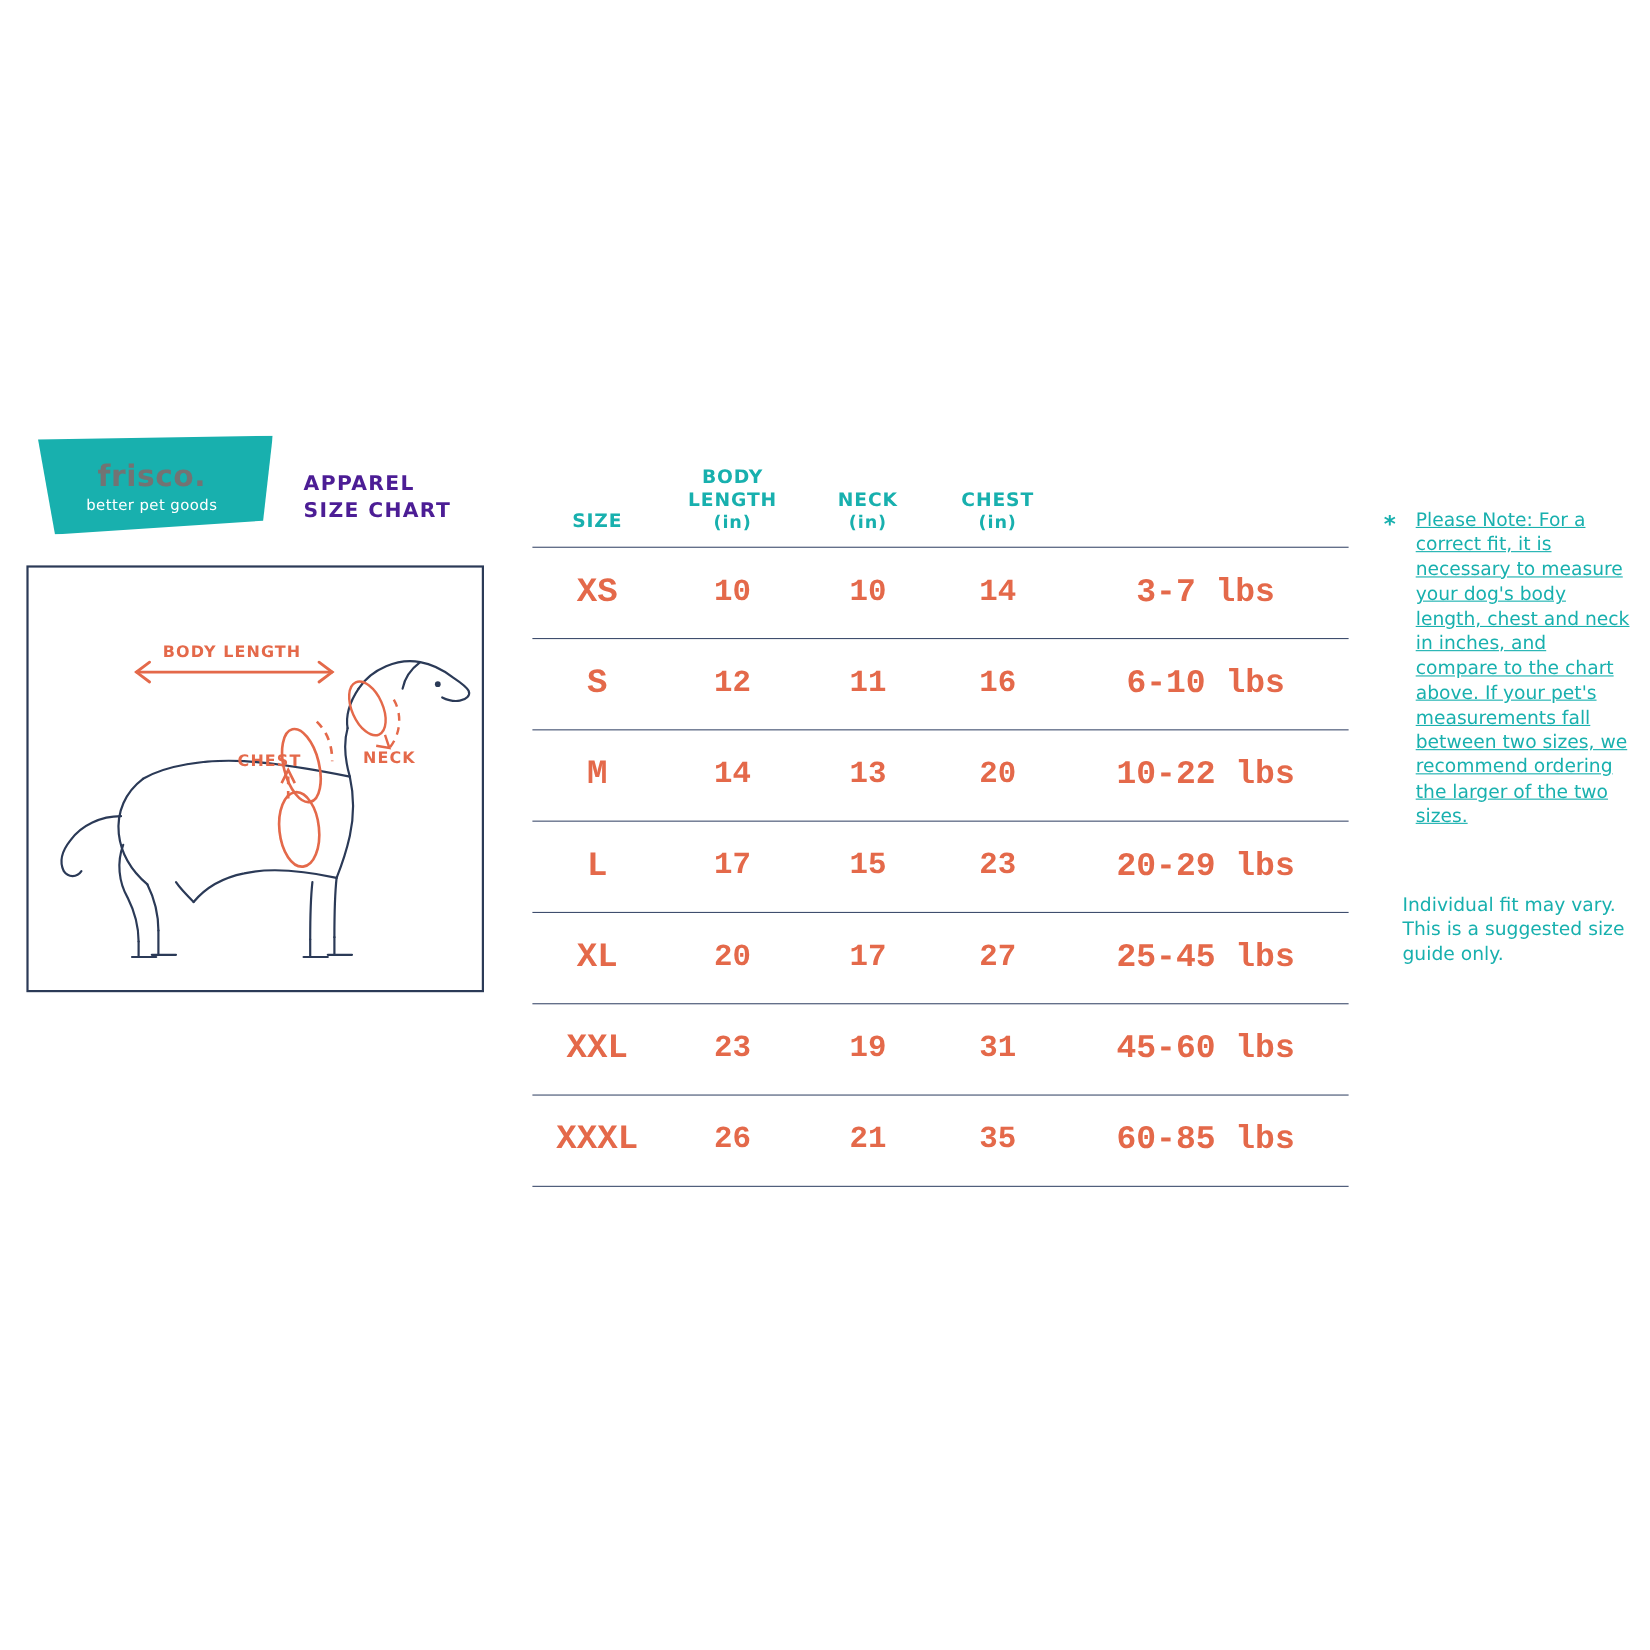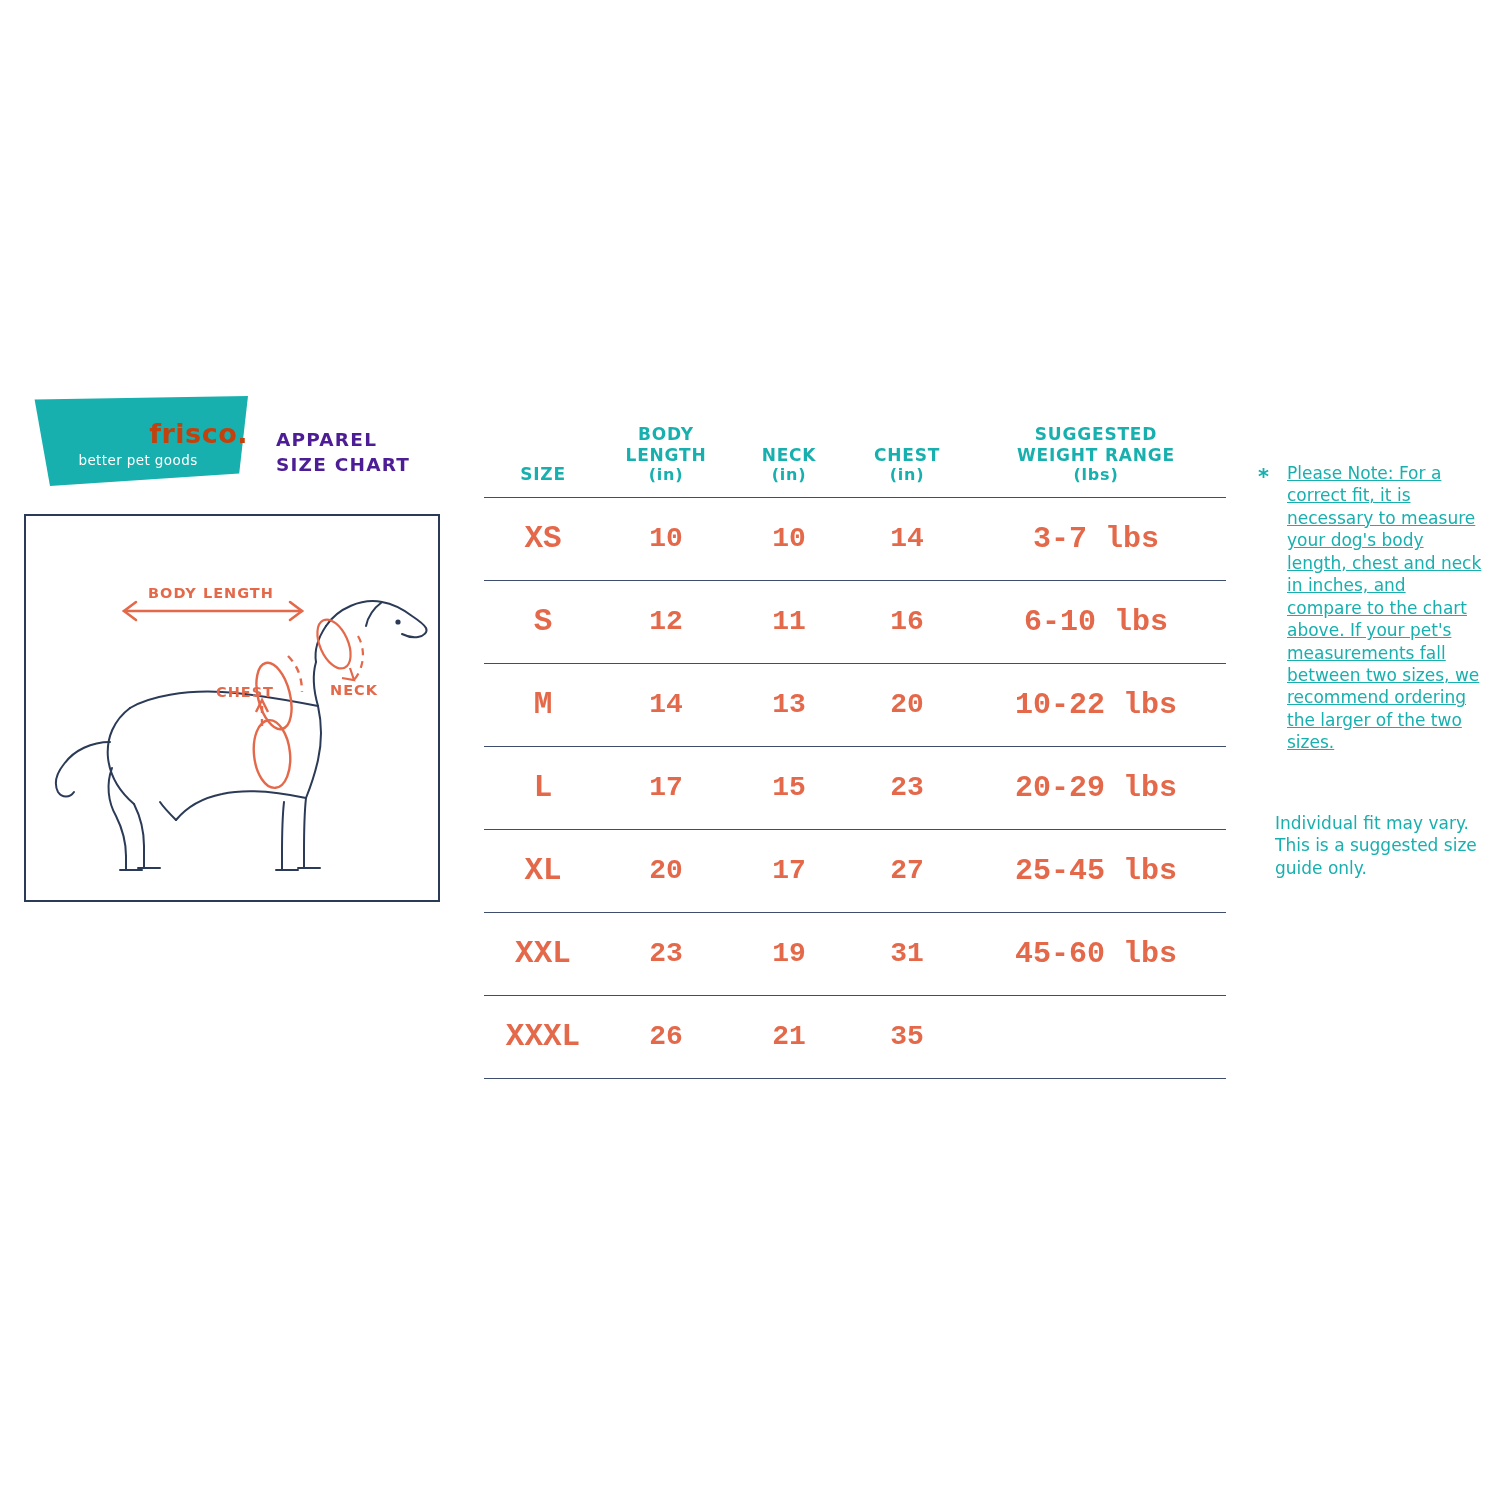--- a/index.html
+++ b/index.html
@@ -36,22 +36,22 @@
     width: 220px;
     height: 90px;
     background: #18b0ae;
     clip-path: polygon(3% 4%, 100% 0%, 96% 86%, 10% 100%);
   }
   .logo-name {
     position: absolute;
     left: 0;
     top: 22px;
     width: 220px;
-    text-align: right;
-    color: #c2410c;
+    text-align: center;
+    color: #737373;
     font-family: "DejaVu Sans", sans-serif;
     font-size: 27px;
     font-weight: bold;
     letter-spacing: 0.5px;
   }
   .logo-tag {
     position: absolute;
     left: 0;
     top: 56px;
     width: 220px;
@@ -268,25 +268,20 @@
         <div class="unit">(in)</div>
       </div>
       <div class="th c-neck">
         <div>NECK</div>
         <div class="unit">(in)</div>
       </div>
       <div class="th c-chest">
         <div>CHEST</div>
         <div class="unit">(in)</div>
       </div>
-      <div class="th c-weight">
-        <div>SUGGESTED</div>
-        <div>WEIGHT RANGE</div>
-        <div class="unit">(lbs)</div>
-      </div>
     </div>
 
     <div class="rowline"></div>
 
     <div class="row">
       <div class="cell size c-size">XS</div>
       <div class="cell c-body">10</div>
       <div class="cell c-neck">10</div>
       <div class="cell c-chest">14</div>
       <div class="cell weight c-weight">3-7 lbs</div>
@@ -336,20 +331,21 @@
       <div class="cell c-chest">31</div>
       <div class="cell weight c-weight">45-60 lbs</div>
     </div>
     <div class="rowline"></div>
 
     <div class="row">
       <div class="cell size c-size">XXXL</div>
       <div class="cell c-body">26</div>
       <div class="cell c-neck">21</div>
       <div class="cell c-chest">35</div>
+      <div class="cell weight c-weight">60-85 lbs</div>
     </div>
     <div class="rowline"></div>
 
   </div>
 
   <div class="note">
     <span class="star">*</span>
     <div class="note-body">Please Note: For a correct fit, it is necessary to measure your dog's body length, chest and neck in inches, and compare to the chart above. If your pet's measurements fall between two sizes, we recommend ordering the larger of the two sizes.</div>
   </div>
 

